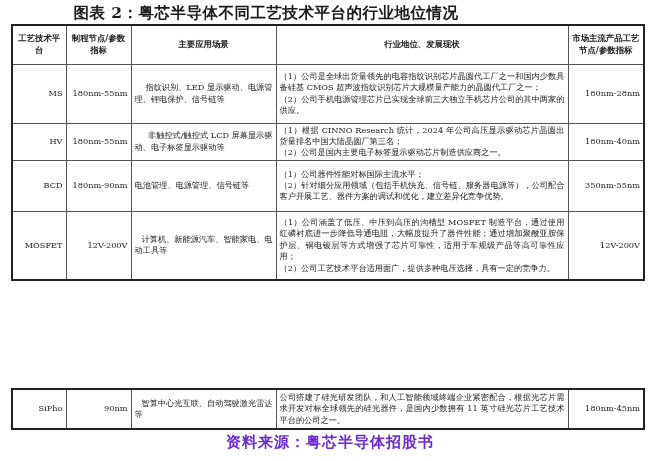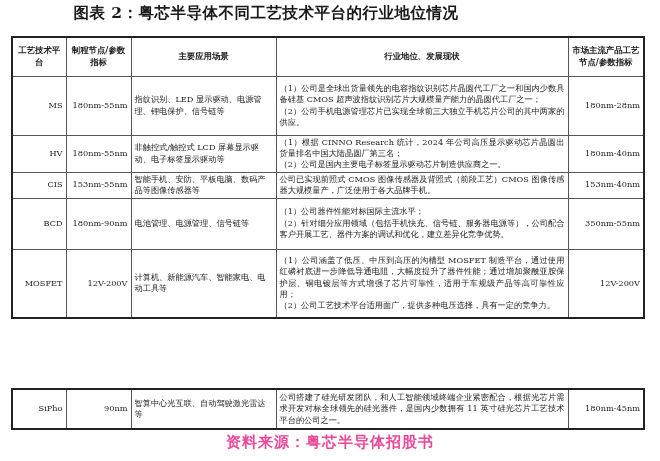--- a/index.html
+++ b/index.html
@@ -18,28 +18,28 @@
     font-size: 8.2px; line-height: 11.4px;
   }
   table.grid td, table.grid th {
     border: 1px solid #555; padding: 1px 3px; vertical-align: middle;
   }
   table.grid { border: 2px solid #222; }
   table.grid th {
     font-weight: bold; text-align: center; font-size: 8.4px; color: #222;
   }
   td.c { text-align: right; }
-  td.l { text-align: left; text-align-last: left; margin-left: 32px; }
+  td.l { text-align: right; text-align-last: left; margin-left: 32px; }
   td.j { text-align: justify; }
-  .main { top: 36px; }
+  .main { top: 24px; }
   .sipho { top: 388px; }
   .para { display: block; }
   .footer {
     position: absolute; left: 0; top: 433px; width: 660px; text-align: center;
-    font-size: 15px; font-weight: bold; color: #ec4899; letter-spacing: 1px;
+    font-size: 15px; font-weight: bold; color: #6d28d9; letter-spacing: 1px;
   }
 </style>
 </head>
 <body>
 
 <div class="title">图表 2：粤芯半导体不同工艺技术平台的行业地位情况</div>
 
 <table class="grid main">
   <colgroup>
     <col style="width:54px">
@@ -74,29 +74,20 @@
       <td class="c">HV</td>
       <td class="c">180nm-55nm</td>
       <td class="l">非触控式/触控式 LCD 屏幕显示驱动、电子标签显示驱动等</td>
       <td class="j">
         <span class="para">（1）根据 CINNO Research 统计，2024 年公司高压显示驱动芯片晶圆出货量排名中国大陆晶圆厂第三名；</span>
         <span class="para">（2）公司是国内主要电子标签显示驱动芯片制造供应商之一。</span>
       </td>
       <td class="c">180nm-40nm</td>
     </tr>
 
-    <tr style="height:25px">
-      <td class="c">CIS</td>
-      <td class="c">153nm-55nm</td>
-      <td class="l">智能手机、安防、平板电脑、数码产品等图像传感器等</td>
-      <td class="j">
-        <span class="para">公司已实现前照式 CMOS 图像传感器及背照式（前段工艺）CMOS 图像传感器大规模量产，广泛使用于各大品牌手机。</span>
-      </td>
-      <td class="c">153nm-40nm</td>
-    </tr>
 
     <tr style="height:51px">
       <td class="c">BCD</td>
       <td class="c">180nm-90nm</td>
       <td class="l">电池管理、电源管理、信号链等</td>
       <td class="j">
         <span class="para">（1）公司器件性能对标国际主流水平；</span>
         <span class="para">（2）针对细分应用领域（包括手机快充、信号链、服务器电源等），公司配合客户开展工艺、器件方案的调试和优化，建立差异化竞争优势。</span>
       </td>
       <td class="c">350nm-55nm</td>

